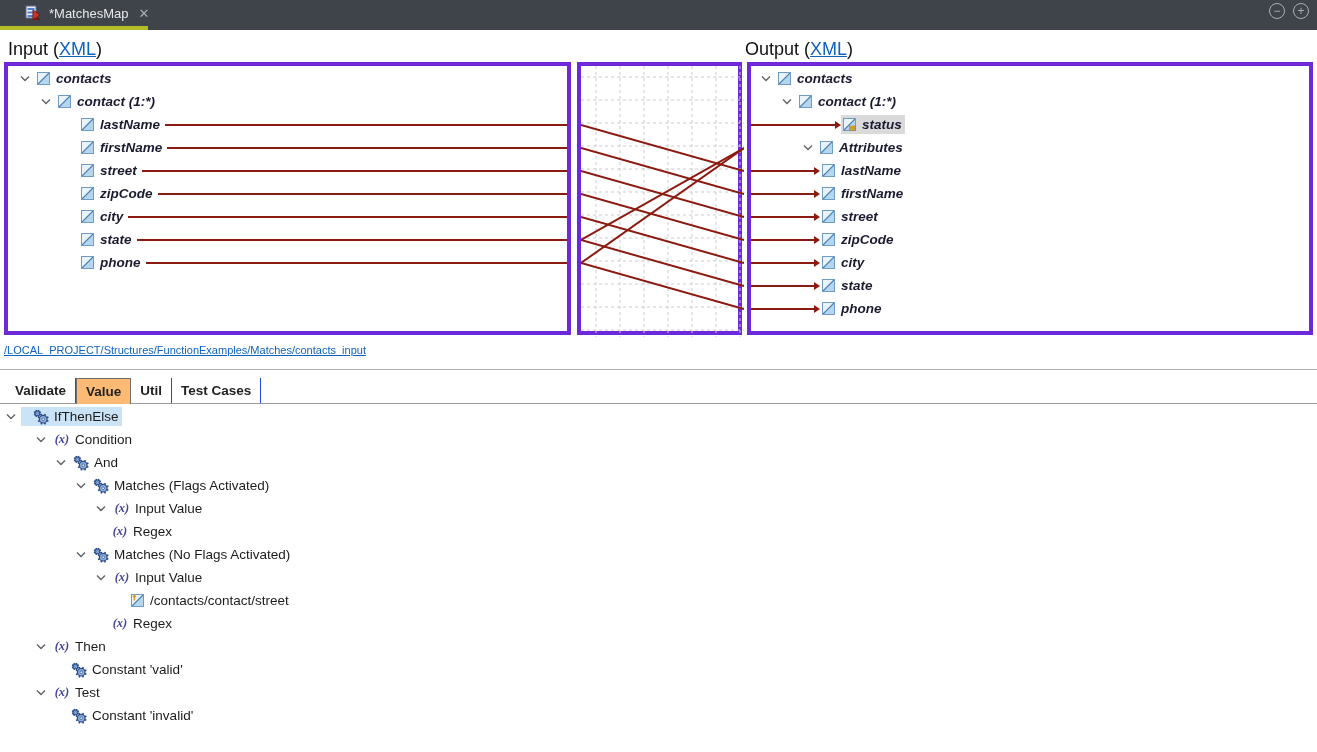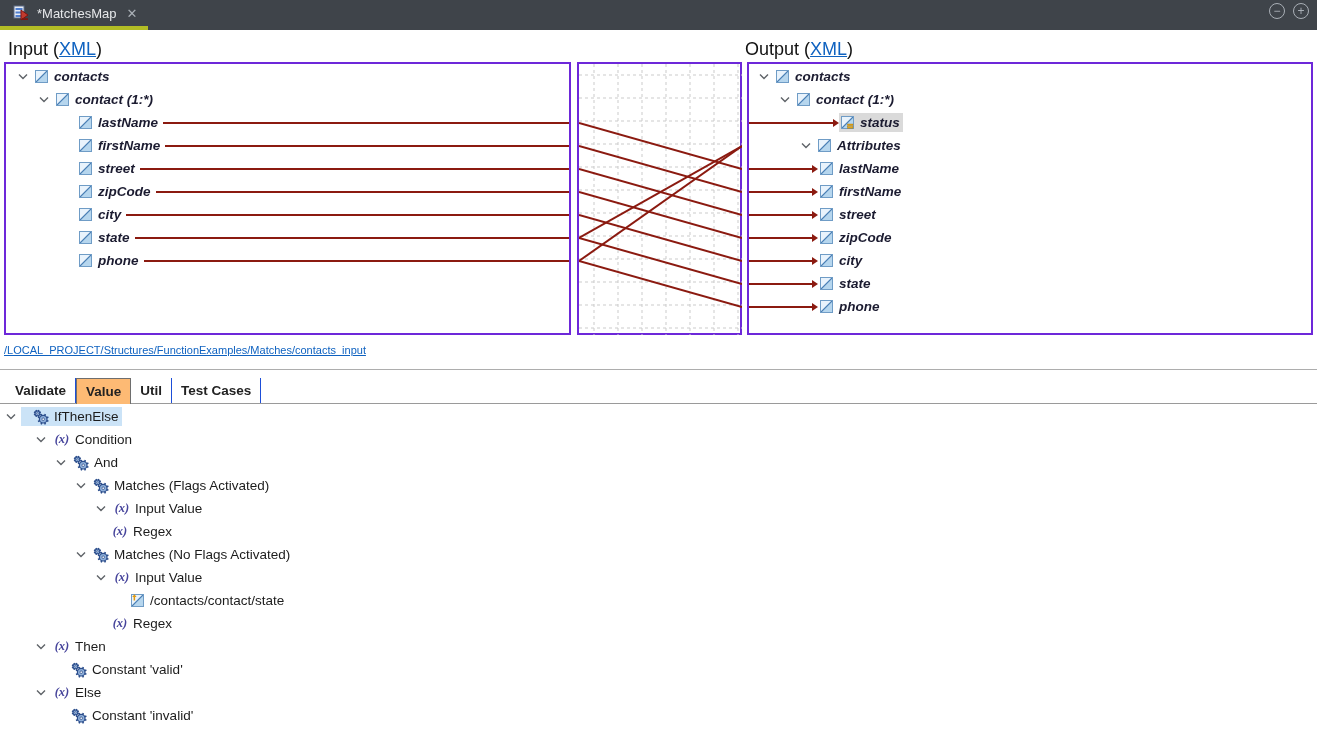--- a/index.html
+++ b/index.html
@@ -1,33 +1,33 @@
 <!DOCTYPE html>
 <html><head>
 <meta charset="utf-8">
 <style>
   html,body{margin:0;padding:0;background:#fff;}
   #canvas{position:relative;width:1317px;height:752px;background:#fff;overflow:hidden;
           font-family:"Liberation Sans",sans-serif;
           --accent:#8b1a10;--grid:#cbcbcb;--link:#0f62c0;}
   
   .tabbar{position:absolute;left:0;top:0;width:100%;height:30px;background:#3f444a;}
-  .doc-tab{position:absolute;left:0;top:0;height:26px;display:flex;align-items:center;padding:0 13px;}
+  .doc-tab{position:absolute;left:0;top:0;height:26px;display:flex;align-items:center;padding:0 25px;}
   .tab-title{color:#e6e8ea;font-size:13px;margin-left:7px;}
   .tab-close{color:#aab0b6;font-size:13px;margin-left:10px;cursor:default;}
   .tab-underline{position:absolute;left:0;top:26px;width:148px;height:4px;background:#b2bd25;}
   .winbtns{position:absolute;right:8px;top:3px;display:flex;gap:8px;}
   .circle-btn{width:16px;height:16px;border:1.5px solid #a9afb6;border-radius:50%;color:#a9afb6;
               font-size:12px;line-height:15px;text-align:center;box-sizing:border-box;}
   
   .hdr-label{position:absolute;top:39px;font-size:18px;color:#111;}
   a.link{color:var(--link);text-decoration:underline;cursor:pointer;}
   .path-link{position:absolute;top:344px;font-size:11px;}
   
-  .panel{position:absolute;top:62px;height:273px;border:2px solid #6d28d9;background:#fff;box-sizing:border-box;}
+  .panel{position:absolute;top:62px;height:273px;border:4px solid #6d28d9;background:#fff;box-sizing:border-box;}
   #input-panel{left:4px;width:567px;}
   #mid-panel{left:577px;width:165px;}
   #output-panel{left:747px;width:566px;}
   
   .trow{height:23px;display:flex;align-items:center;font-size:13px;white-space:nowrap;}
   .top-tree{padding-top:1px;}
   .top-tree .lbl{font-weight:bold;font-style:italic;color:#1b1b30;font-size:13.5px;}
   .spacer{flex:none;}
   .chev{flex:none;width:13px;display:flex;justify-content:center;margin-right:6px;}
   .nicon{flex:none;width:13px;height:13px;margin-right:6px;position:relative;top:0px;}
@@ -597,21 +597,21 @@
         <span class="nicon">
           <svg width="13" height="13" viewBox="0 0 13 13">
             <polygon points="1,1 12,1 1,12" fill="#e9f3fc"></polygon>
             <polygon points="12,1 12,12 1,12" fill="#b6d6ee"></polygon>
             <line x1="1" y1="12" x2="12" y2="1" stroke="#4a7fb5" stroke-width="1.1"></line>
             <rect x="0.5" y="0.5" width="12" height="12" fill="none" stroke="#6f9cc6"></rect>
             <rect x="2.6" y="2.5" width="1.5" height="4" fill="#e09910"></rect>
             <polygon points="1.2,3 5.6,3 3.4,0.2" fill="#e09910"></polygon>
           </svg>
         </span>
-        <span class="lbl">/contacts/contact/state</span>
+        <span class="lbl">/contacts/contact/street</span>
       </div>
       <div class="trow">
         <span class="spacer" style="width: 111px;"></span>
         <span class="fx-icon">(x)</span>
         <span class="lbl">Regex</span>
       </div>
       <div class="trow">
         <span class="spacer" style="width: 34px;"></span>
         <span class="chev">
           <svg width="10" height="7" viewBox="0 0 10 7">
@@ -650,21 +650,21 @@
         <span class="lbl">Constant 'valid'</span>
       </div>
       <div class="trow">
         <span class="spacer" style="width: 34px;"></span>
         <span class="chev">
           <svg width="10" height="7" viewBox="0 0 10 7">
             <polyline points="1,1.5 5,5.5 9,1.5" fill="none" stroke="#5f6368" stroke-width="1.4"></polyline>
           </svg>
         </span>
         <span class="fx-icon">(x)</span>
-        <span class="lbl">Else</span>
+        <span class="lbl">Test</span>
       </div>
       <div class="trow">
         <span class="spacer" style="width: 71px;"></span>
         <span class="gicon">
           <svg width="16" height="16" viewBox="0 0 16 16">
             <line x1="13.3" y1="11.5" x2="15.4" y2="12.3" stroke="#2c4e8c" stroke-width="1.6"></line>
             <line x1="11.5" y1="13.3" x2="12.4" y2="15.4" stroke="#2c4e8c" stroke-width="1.6"></line>
             <line x1="8.9" y1="13.3" x2="8.1" y2="15.4" stroke="#2c4e8c" stroke-width="1.6"></line>
             <line x1="7.1" y1="11.5" x2="5.0" y2="12.4" stroke="#2c4e8c" stroke-width="1.6"></line>
             <line x1="7.1" y1="8.9" x2="5.0" y2="8.1" stroke="#2c4e8c" stroke-width="1.6"></line>

